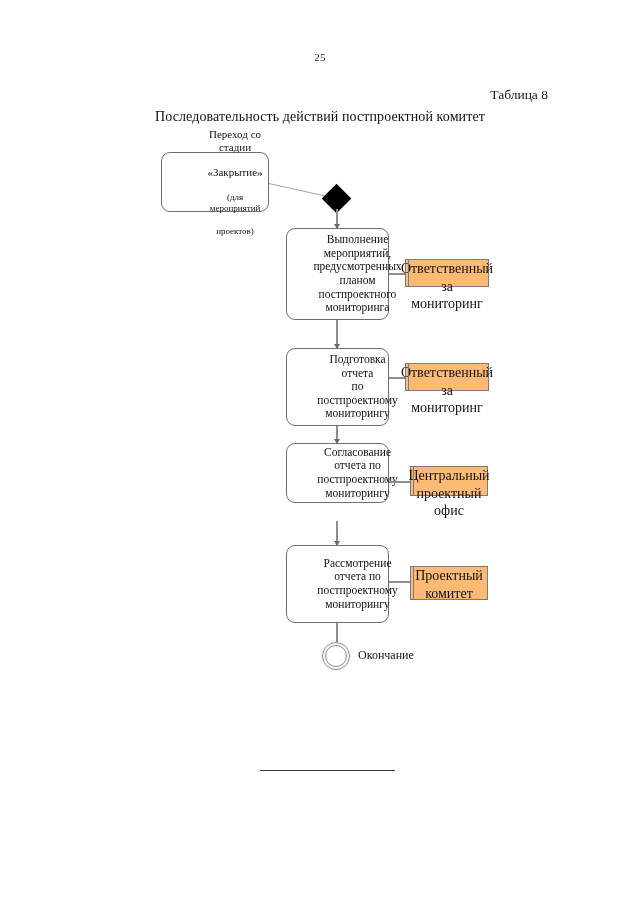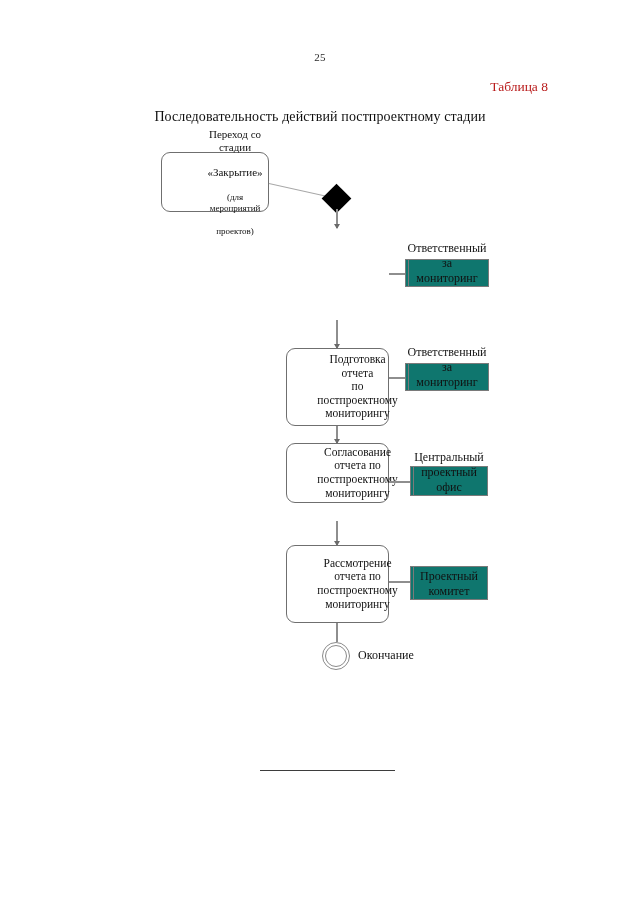--- a/index.html
+++ b/index.html
@@ -26,24 +26,24 @@
     top: 51px;
     left: 0;
     width: 640px;
     text-align: center;
     font-size: 11px;
     letter-spacing: 0.3px;
     color: #2b2b2b;
   }
   .table-caption {
     position: absolute;
-    top: 79px;
+    top: 87px;
     right: 92px;
     font-size: 13.5px;
-    color: #b91c1c;
+    color: #0f172a;
     margin-left: 20px;
   }
   .doc-title {
     position: absolute;
     top: 109px;
     left: 0;
     width: 640px;
     text-align: center;
     font-size: 14px;
     color: #101010;
@@ -105,26 +105,26 @@
   #start-box .l1 { font-size: 11px; display: block; }
   #start-box .l2 { font-size: 11px; display: block; }
   #start-box .l3 { font-size: 9px; display: block; margin-top: 1px; }
   #start-box .l4 { font-size: 9px; display: block; }
 
   
   .role {
     position: absolute;
     box-sizing: border-box;
     border: 1px solid #7a7a7a;
-    background: #0f766e;
-    font-size: 12px;
+    background: #fdba74;
+    font-size: 14px;
     line-height: 1.25;
     text-align: center;
     display: flex;
-    align-items: flex-end;
+    align-items: flex-start;
     justify-content: center;
     color: #111111;
   }
   .role::before {
     content: "";
     position: absolute;
     left: 2px;
     top: -1px;
     bottom: -1px;
     width: 1px;
@@ -218,39 +218,47 @@
     background: #3d3d3d;
   }
 </style>
 </head>
 <body>
 
 <div class="page">
 
   <div class="page-number">25</div>
   <div class="table-caption">Таблица 8</div>
-  <div class="doc-title">Последовательность действий постпроектному стадии</div>
+  <div class="doc-title">Последовательность действий постпроектной комитет</div>
 
   <div class="diagram">
 
     <div class="node rounded" id="start-box">
       <span class="txt">
         <span class="l1">Переход со стадии</span>
         <span class="l2">«Закрытие»</span>
         <span class="l3">(для мероприятий</span>
         <span class="l4">проектов)</span>
       </span>
     </div>
 
     <div class="diag" style="left:269px; top:183px; width:60px; transform: rotate(12.5deg);"></div>
 
     <div class="diamond" style="left:326px; top:188px;"></div>
 
     <div class="vconn" style="left:336px; top:209px; height:19px;"></div>
 
+    <div class="node rounded step" id="step1">
+      <span class="txt">Выполнение
+мероприятий,
+предусмотренных
+планом
+постпроектного
+мониторинга</span>
+    </div>
     <div class="hconn" style="left:389px; top:273px; width:18px;"></div>
     <div class="role" id="role1">
       <span class="txt">Ответственный за
 мониторинг</span>
     </div>
 
     <div class="vconn" style="left:336px; top:320px; height:28px;"></div>
 
     <div class="node rounded step" id="step2">
       <span class="txt">Подготовка отчета

